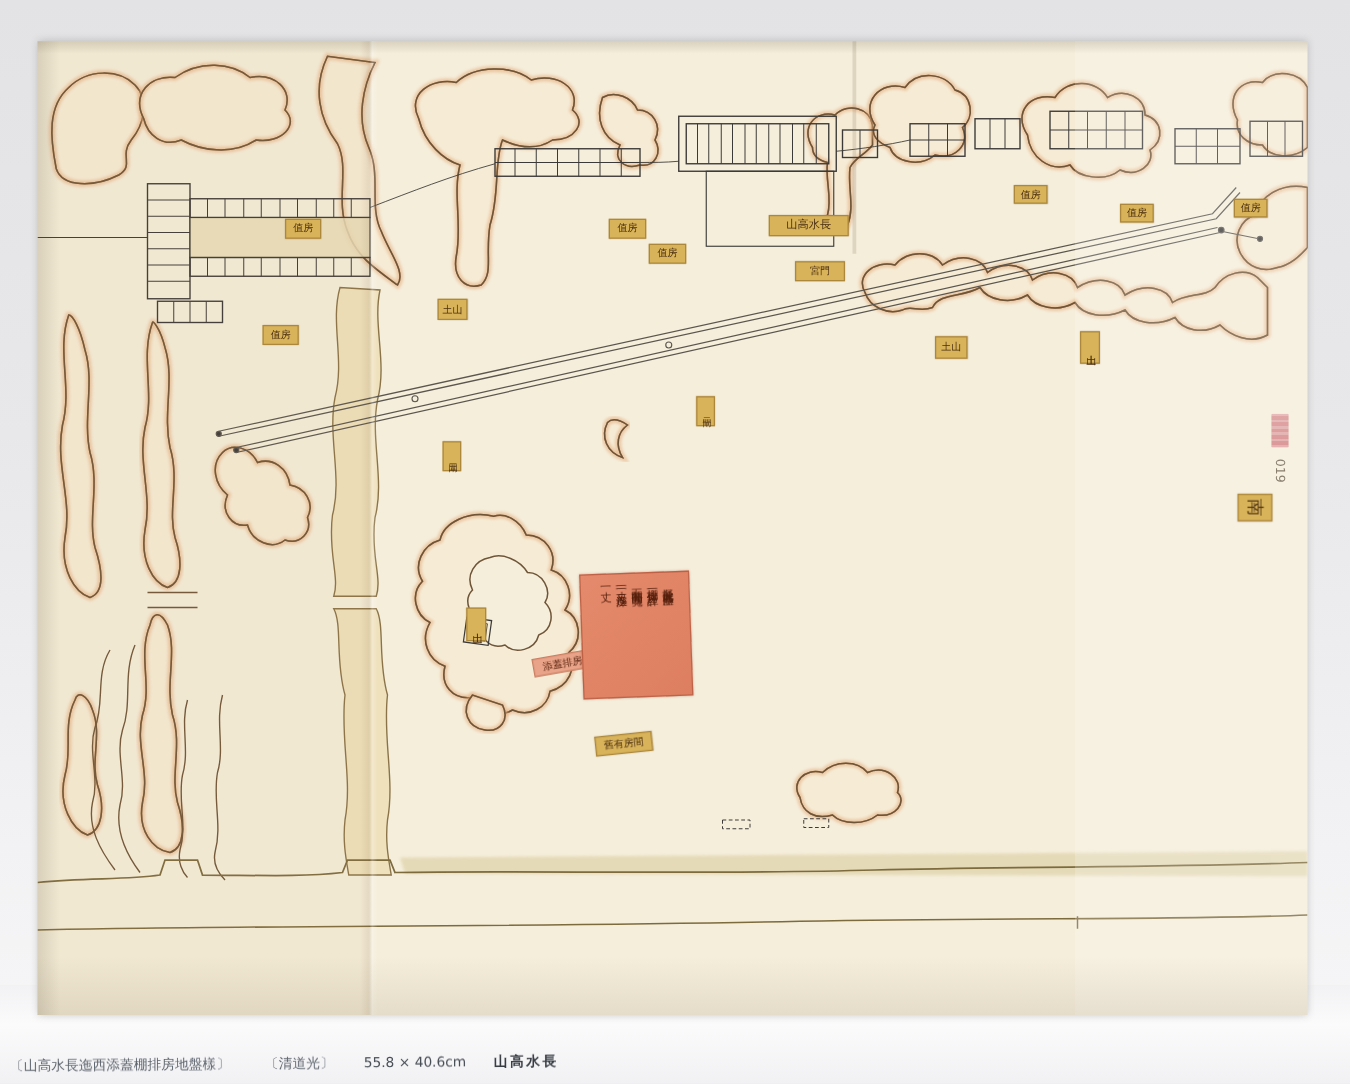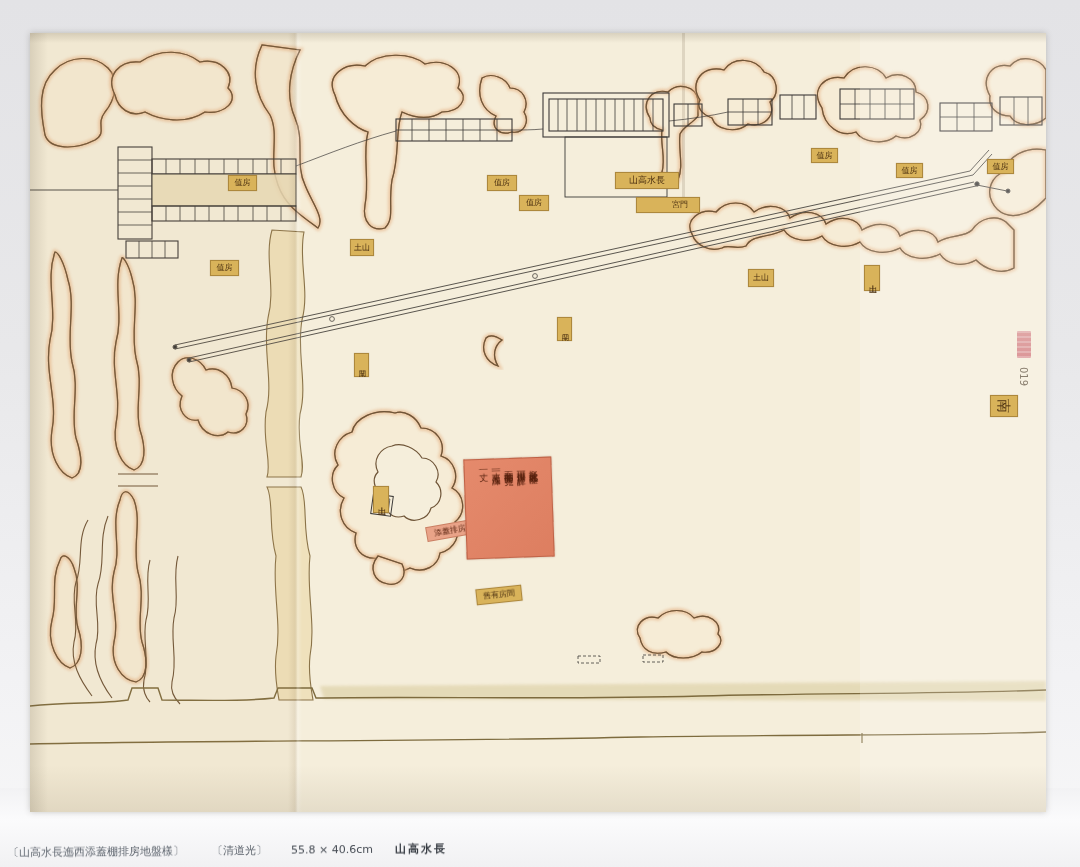--- a/index.html
+++ b/index.html
@@ -216,21 +216,21 @@
     <div class="ovl" id="edge-left"></div>
     <div class="ovl" id="edge-top"></div>
 
     <div id="labels">
         <div class="lbl tag" style="left: 198px; top: 142px; width: 27px; height: 14px; font-size: 8px;">值房</div>
         <div class="lbl tag" style="left: 180px; top: 227px; width: 27px; height: 14px; font-size: 8px;">值房</div>
         <div class="lbl tag" style="left: 320px; top: 206px; width: 22px; height: 15px; font-size: 8px;">土山</div>
         <div class="lbl tag" style="left: 457px; top: 142px; width: 28px; height: 14px; font-size: 8px;">值房</div>
         <div class="lbl tag" style="left: 489px; top: 162px; width: 28px; height: 14px; font-size: 8px;">值房</div>
         <div class="lbl tag" style="left: 585px; top: 139px; width: 62px; height: 15px; font-size: 9px;">山高水長</div>
-        <div class="lbl tag" style="left: 606px; top: 164px; width: 38px; height: 14px; font-size: 8px; padding-left: 24px;">宮門</div>
+        <div class="lbl tag" style="left: 606px; top: 176px; width: 38px; height: 14px; font-size: 8px;">宮門</div>
         <div class="lbl tag" style="left: 781px; top: 115px; width: 25px; height: 13px; font-size: 8px;">值房</div>
         <div class="lbl tag" style="left: 866px; top: 130px; width: 25px; height: 13px; font-size: 8px;">值房</div>
         <div class="lbl tag" style="left: 957px; top: 126px; width: 25px; height: 13px; font-size: 8px;">值房</div>
         <div class="lbl tag" style="left: 718px; top: 236px; width: 24px; height: 16px; font-size: 8px;">土山</div>
         <div class="lbl tag vert" style="left: 834px; top: 232px; width: 14px; height: 24px; font-size: 8px;">土山</div>
         <div class="lbl tag vert" style="left: 324px; top: 320px; width: 13px; height: 22px; font-size: 7px;">三閘</div>
         <div class="lbl tag vert" style="left: 527px; top: 284px; width: 13px; height: 22px; font-size: 7px;">二閘</div>
         <div class="lbl tag vert" style="left: 343px; top: 453px; width: 14px; height: 25px; font-size: 8px;">土山</div>
         <div class="lbl pink" style="left: 396px; top: 490px; width: 46px; height: 13px; font-size: 8px; transform: rotate(-10deg);">添蓋排房</div>
         <div class="lbl tag" style="left: 446px; top: 554px; width: 44px; height: 14px; font-size: 8px; transform: rotate(-6deg);">舊有房間</div>

